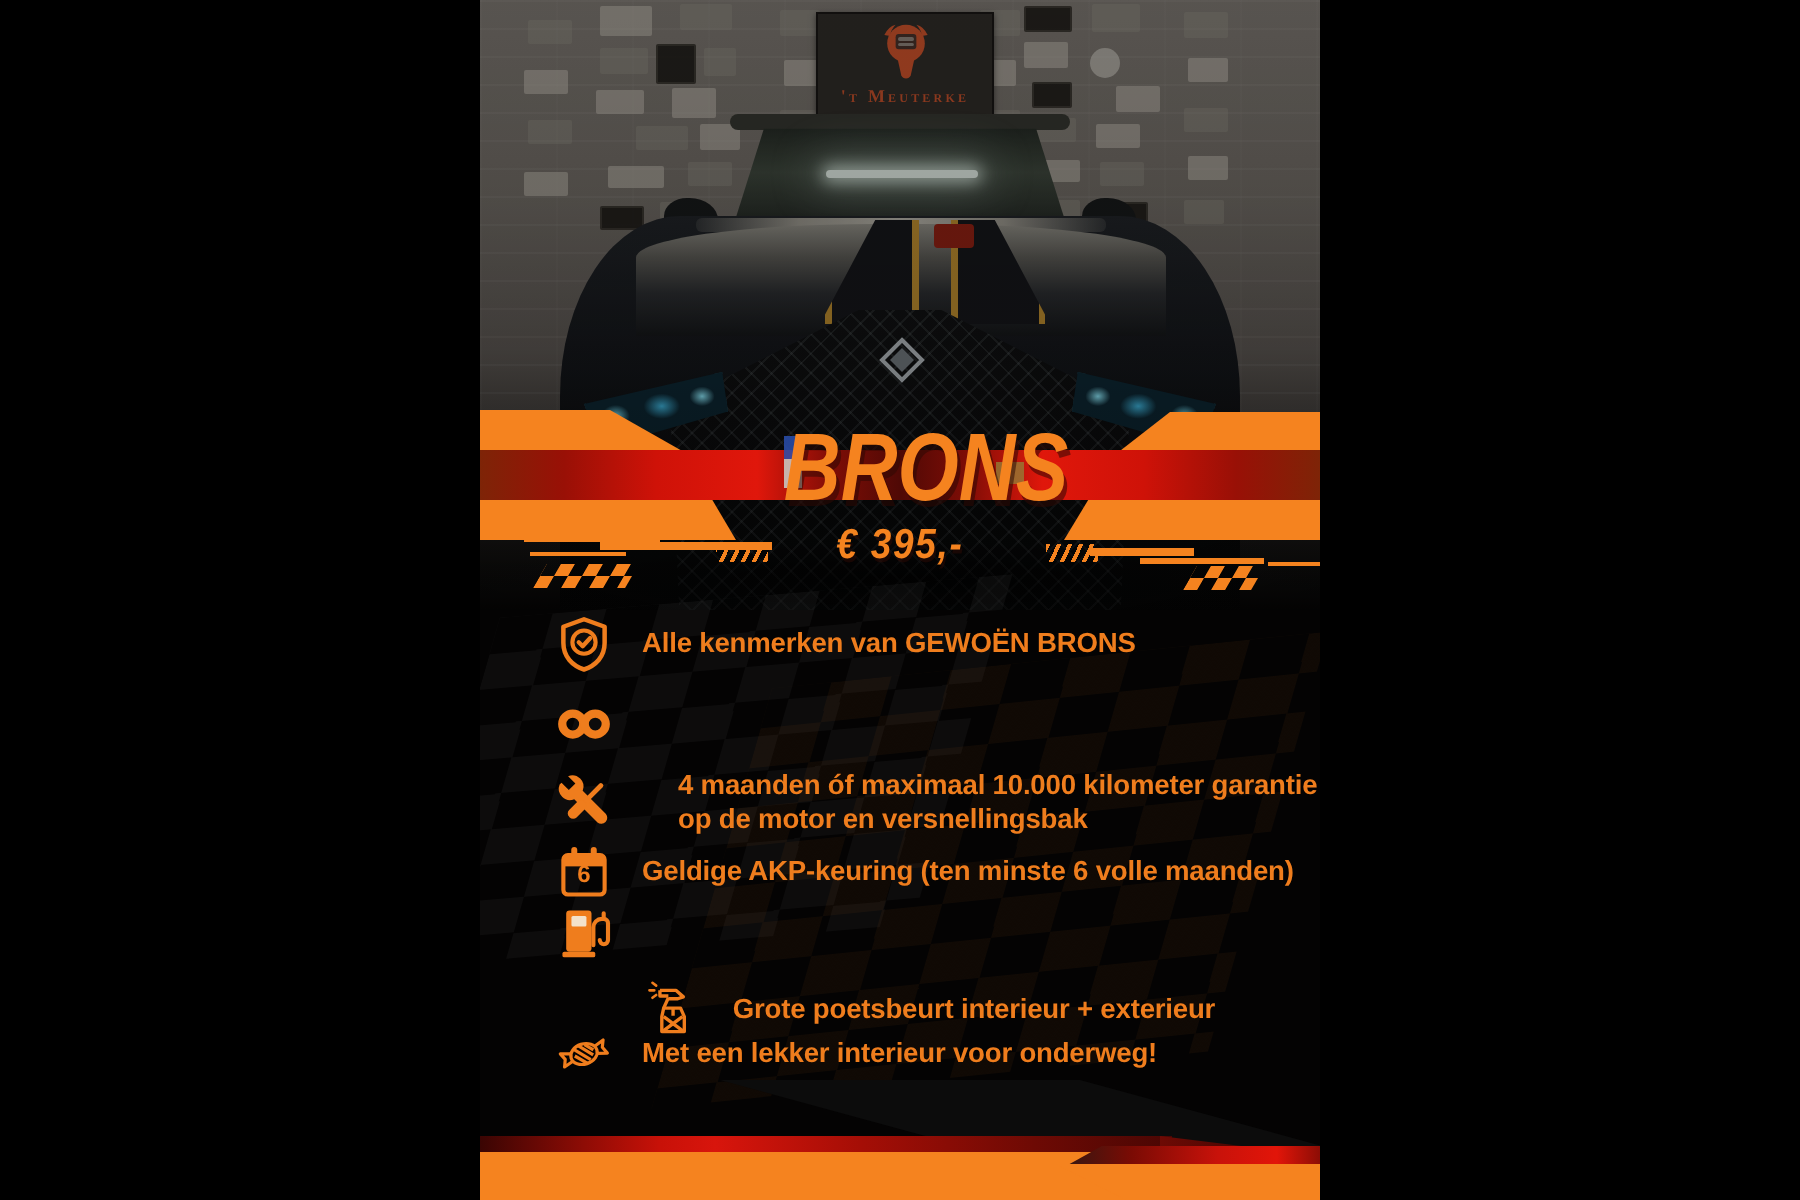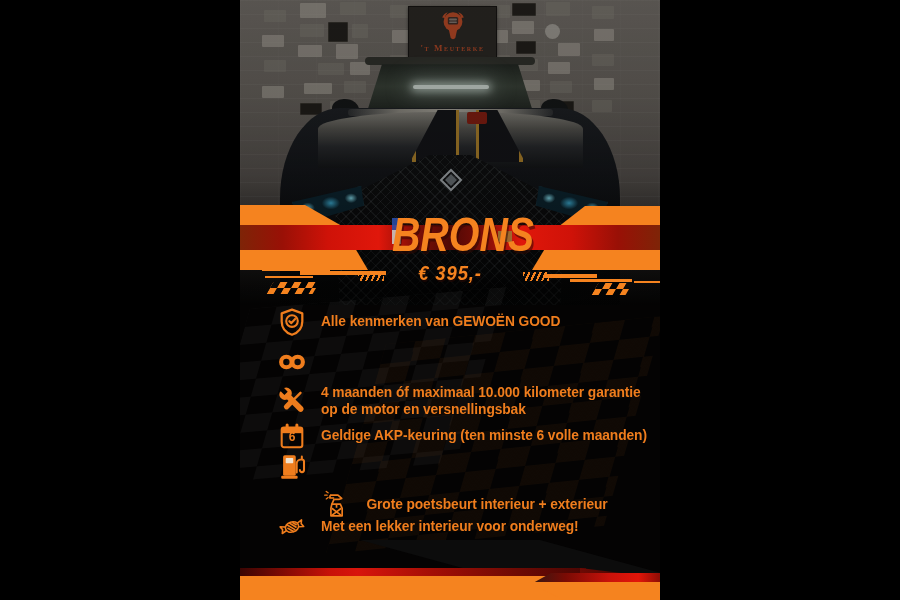--- a/index.html
+++ b/index.html
@@ -318,30 +318,30 @@
     <div class="checker c1"></div>
     <div class="checker c2"></div>
 
     <div id="features">
         <div class="feat" style="top: 305px;">
     <span class="fico">
             <svg class="fsvg">
               <use href="#shield-check-icon" xlink:href="#shield-check-icon"></use>
             </svg>
           </span>
-    <span class="ftext">Alle kenmerken van GEWOËN GOOD</span>
+    <span class="ftext">Alle kenmerken van GEWOËN BRONS</span>
   </div>
         <div class="feat" style="top: 345px;">
     <span class="fico">
             <svg class="fsvg">
               <use href="#infinity-icon" xlink:href="#infinity-icon"></use>
             </svg>
           </span>
   </div>
-        <div class="feat" style="top: 384px;">
+        <div class="feat" style="top: 384px; gap: 18px;">
     <span class="fico">
             <svg class="fsvg">
               <use href="#tools-icon" xlink:href="#tools-icon"></use>
             </svg>
           </span>
     <span class="ftext">4 maanden óf maximaal 10.000 kilometer garantie
 op de motor en versnellingsbak</span>
   </div>
         <div class="feat" style="top: 419px;">
     <span class="fico">

